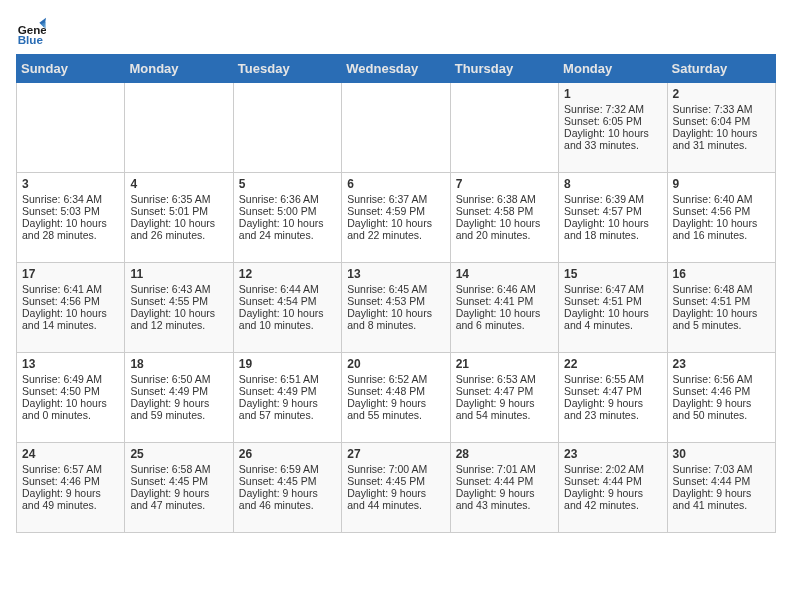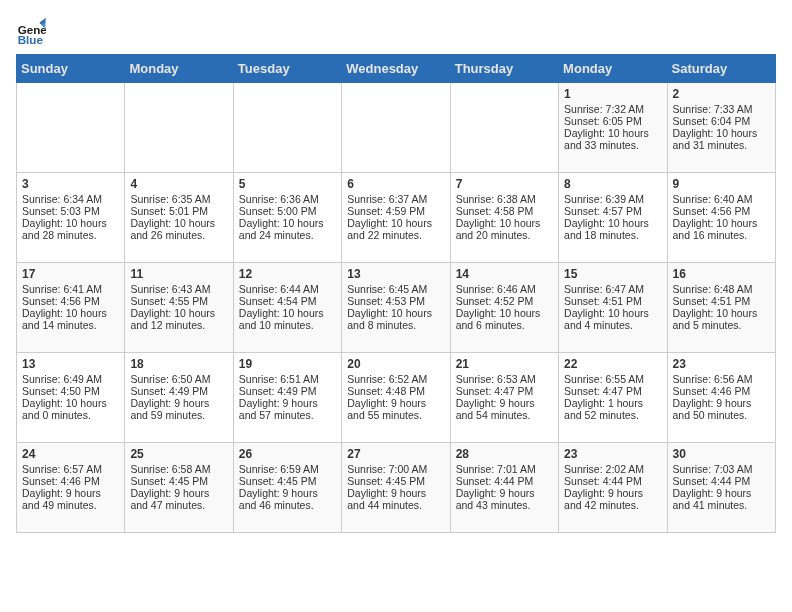--- a/index.html
+++ b/index.html
@@ -189,21 +189,21 @@
         </td>
         <td>
           <span class="day-num">13</span>
           <span>Sunrise: 6:45 AM</span><br>
           <span>Sunset: 4:53 PM</span><br>
           <span>Daylight: 10 hours and 8 minutes.</span>
         </td>
         <td>
           <span class="day-num">14</span>
           <span>Sunrise: 6:46 AM</span><br>
-          <span>Sunset: 4:52 PM</span><br>
+          <span>Sunset: 4:41 PM</span><br>
           <span>Daylight: 10 hours and 6 minutes.</span>
         </td>
         <td>
           <span class="day-num">15</span>
           <span>Sunrise: 6:47 AM</span><br>
           <span>Sunset: 4:51 PM</span><br>
           <span>Daylight: 10 hours and 4 minutes.</span>
         </td>
         <td>
           <span class="day-num">16</span>
@@ -240,21 +240,21 @@
         <td>
           <span class="day-num">21</span>
           <span>Sunrise: 6:53 AM</span><br>
           <span>Sunset: 4:47 PM</span><br>
           <span>Daylight: 9 hours and 54 minutes.</span>
         </td>
         <td>
           <span class="day-num">22</span>
           <span>Sunrise: 6:55 AM</span><br>
           <span>Sunset: 4:47 PM</span><br>
-          <span>Daylight: 1 hours and 52 minutes.</span>
+          <span>Daylight: 9 hours and 23 minutes.</span>
         </td>
         <td>
           <span class="day-num">23</span>
           <span>Sunrise: 6:56 AM</span><br>
           <span>Sunset: 4:46 PM</span><br>
           <span>Daylight: 9 hours and 50 minutes.</span>
         </td>
       </tr>
       <tr>
         <td>

